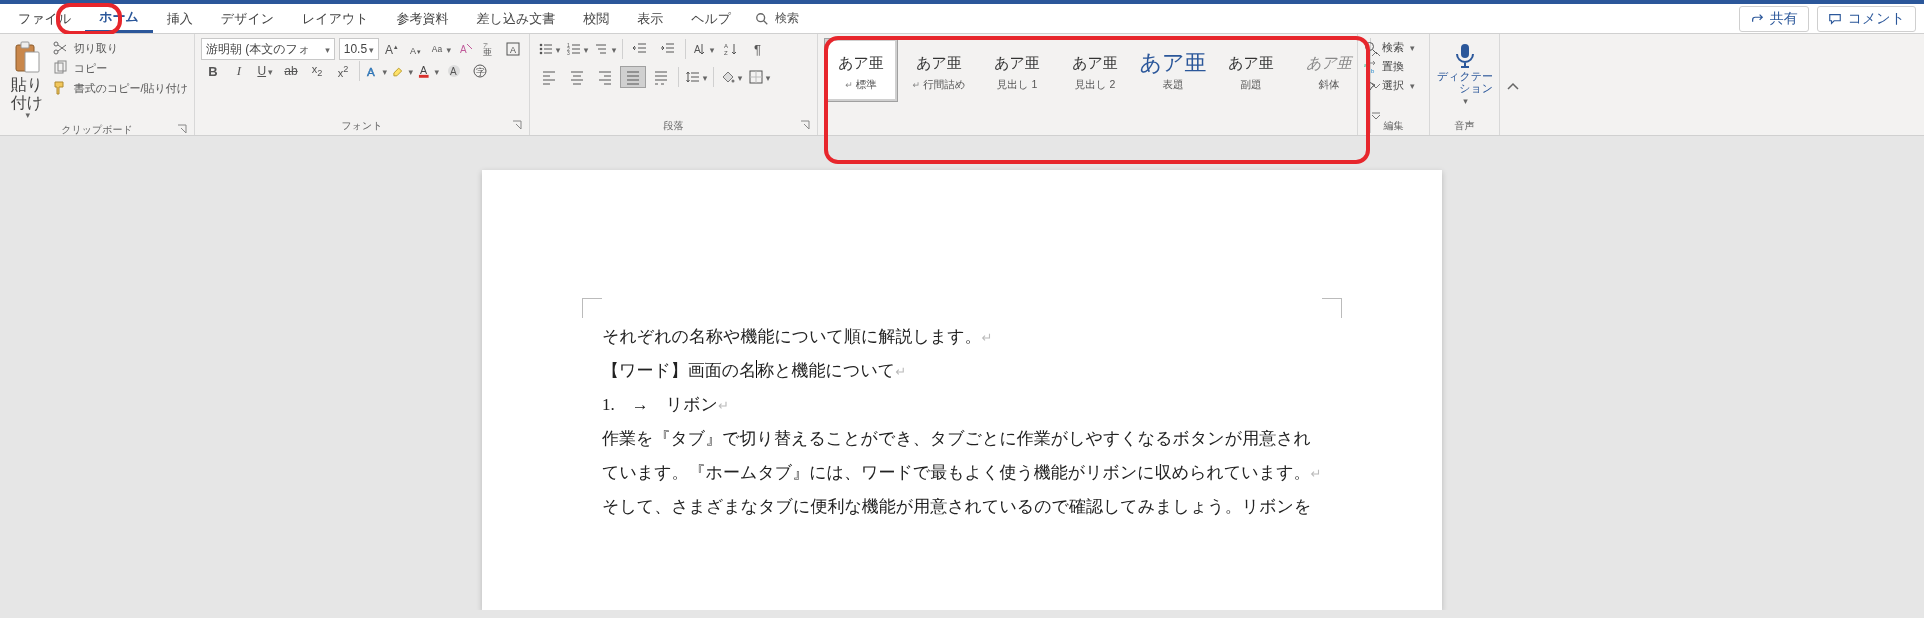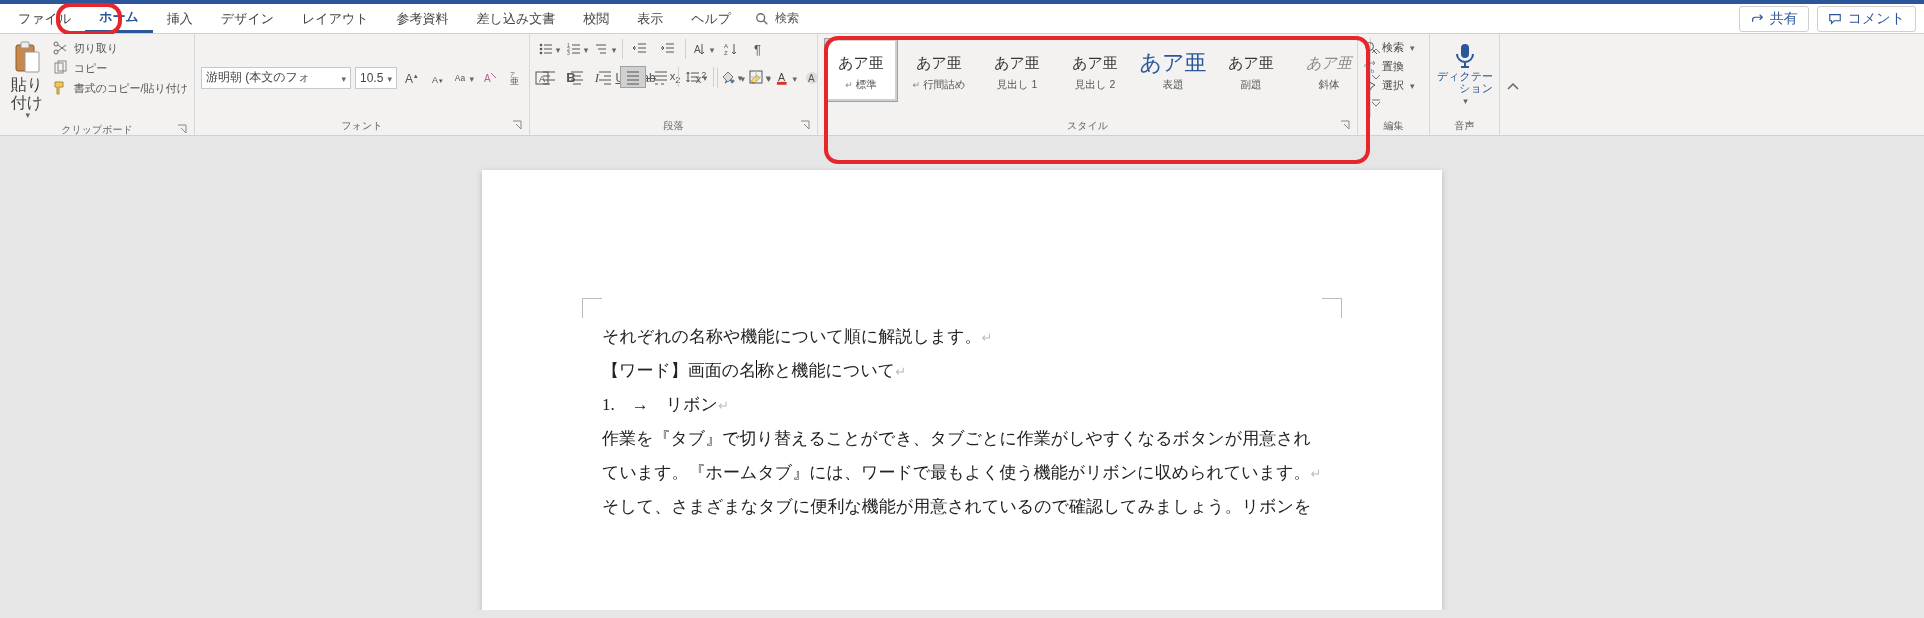--- a/index.html
+++ b/index.html
@@ -44,21 +44,21 @@
   .clip-big { display:flex; flex-direction:column; align-items:center; width:52px; padding-top:2px;}
   .clip-big .icon { width:32px; height:36px; }
   .clip-big span { font-size:16px; color:#444; line-height:1.1; text-align:center; }
   .clip-big .dd { font-size:9px; color:#666;}
   .clip-side { display:flex; flex-direction:column; gap:4px; padding-top:2px; font-size:11px; color:#555;}
   .clip-side .row { display:flex; align-items:center; gap:6px; cursor:pointer; white-space:nowrap;}
   .clip-side svg { width:16px; height:16px; }
 
   
   .g-font { width:335px; }
-  .font-rows { display:flex; flex-direction:row; gap:6px; width:100%; }
+  .font-rows { display:flex; flex-direction:column; gap:0; width:100%; }
   .font-row1 { display:flex; gap:4px; align-items:center; }
   .combo { border:1px solid #c8c8c8; background:#fff; height:22px; display:flex; align-items:center;
            padding:0 4px; font-size:12px; color:#444; cursor:pointer; }
   .combo.font-name { width:150px; overflow:hidden; white-space:nowrap; }
   .combo .dd { margin-left:auto; }
   .combo.font-size { width:42px; }
   .mini { width:22px; height:22px; display:flex; align-items:center; justify-content:center;
           cursor:pointer; color:#555; border:1px solid transparent; }
   .mini svg{ width:16px;height:16px;}
   .font-row2 { display:flex; gap:2px; align-items:center; flex-wrap:nowrap;}
@@ -512,29 +512,20 @@
                 <path d="M1 3l4 4 4-4" fill="none" stroke="#777"></path>
               </svg>
             </div>
         <div class="sbtn">
               <svg viewBox="0 0 10 10">
                 <path d="M1 3l4 4 4-4M1 1h8" fill="none" stroke="#777"></path>
               </svg>
             </div>
       </div>
     </div>
-    <div class="label">
-      <span>スタイル</span>
-      <span class="launcher">
-        <svg viewBox="0 0 10 10">
-              <path d="M1 1h8v8" fill="none" stroke="#888"></path>
-              <path d="M4 4l5 5" stroke="#888"></path>
-            </svg>
-      </span>
-    </div>
   </div>
 
   <div class="group g-edit">
     <div class="body">
       <div class="edit-col">
         <div class="row">
           <svg viewBox="0 0 14 14">
                 <circle cx="5.5" cy="5.5" r="4" fill="none" stroke="#555"></circle>
                 <path d="M9 9l4 4" stroke="#555"></path>
               </svg>

